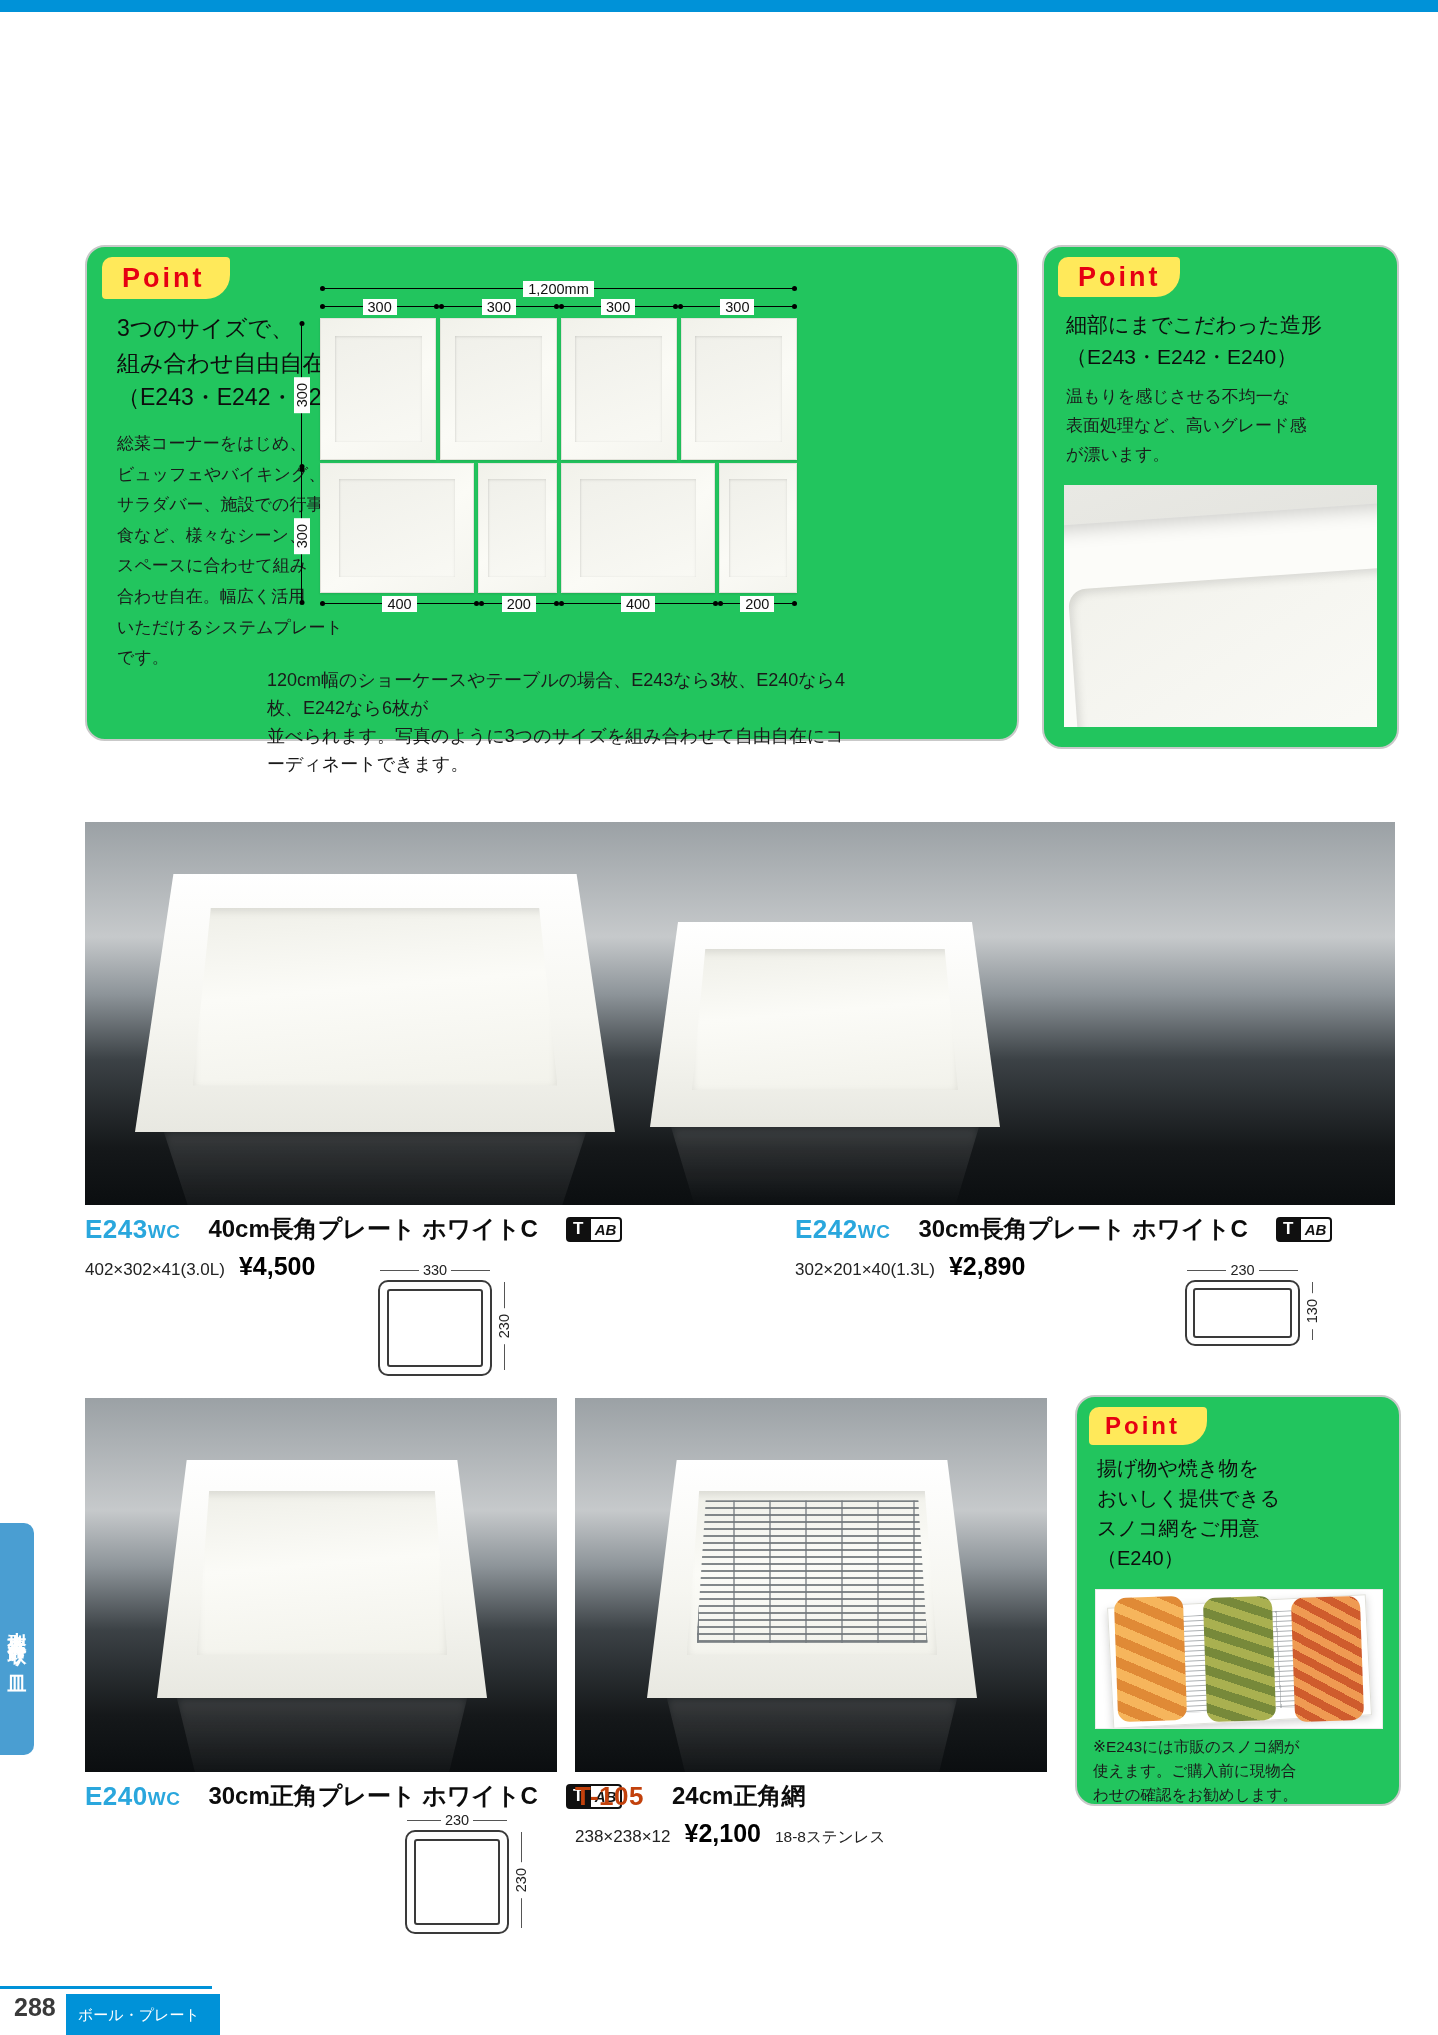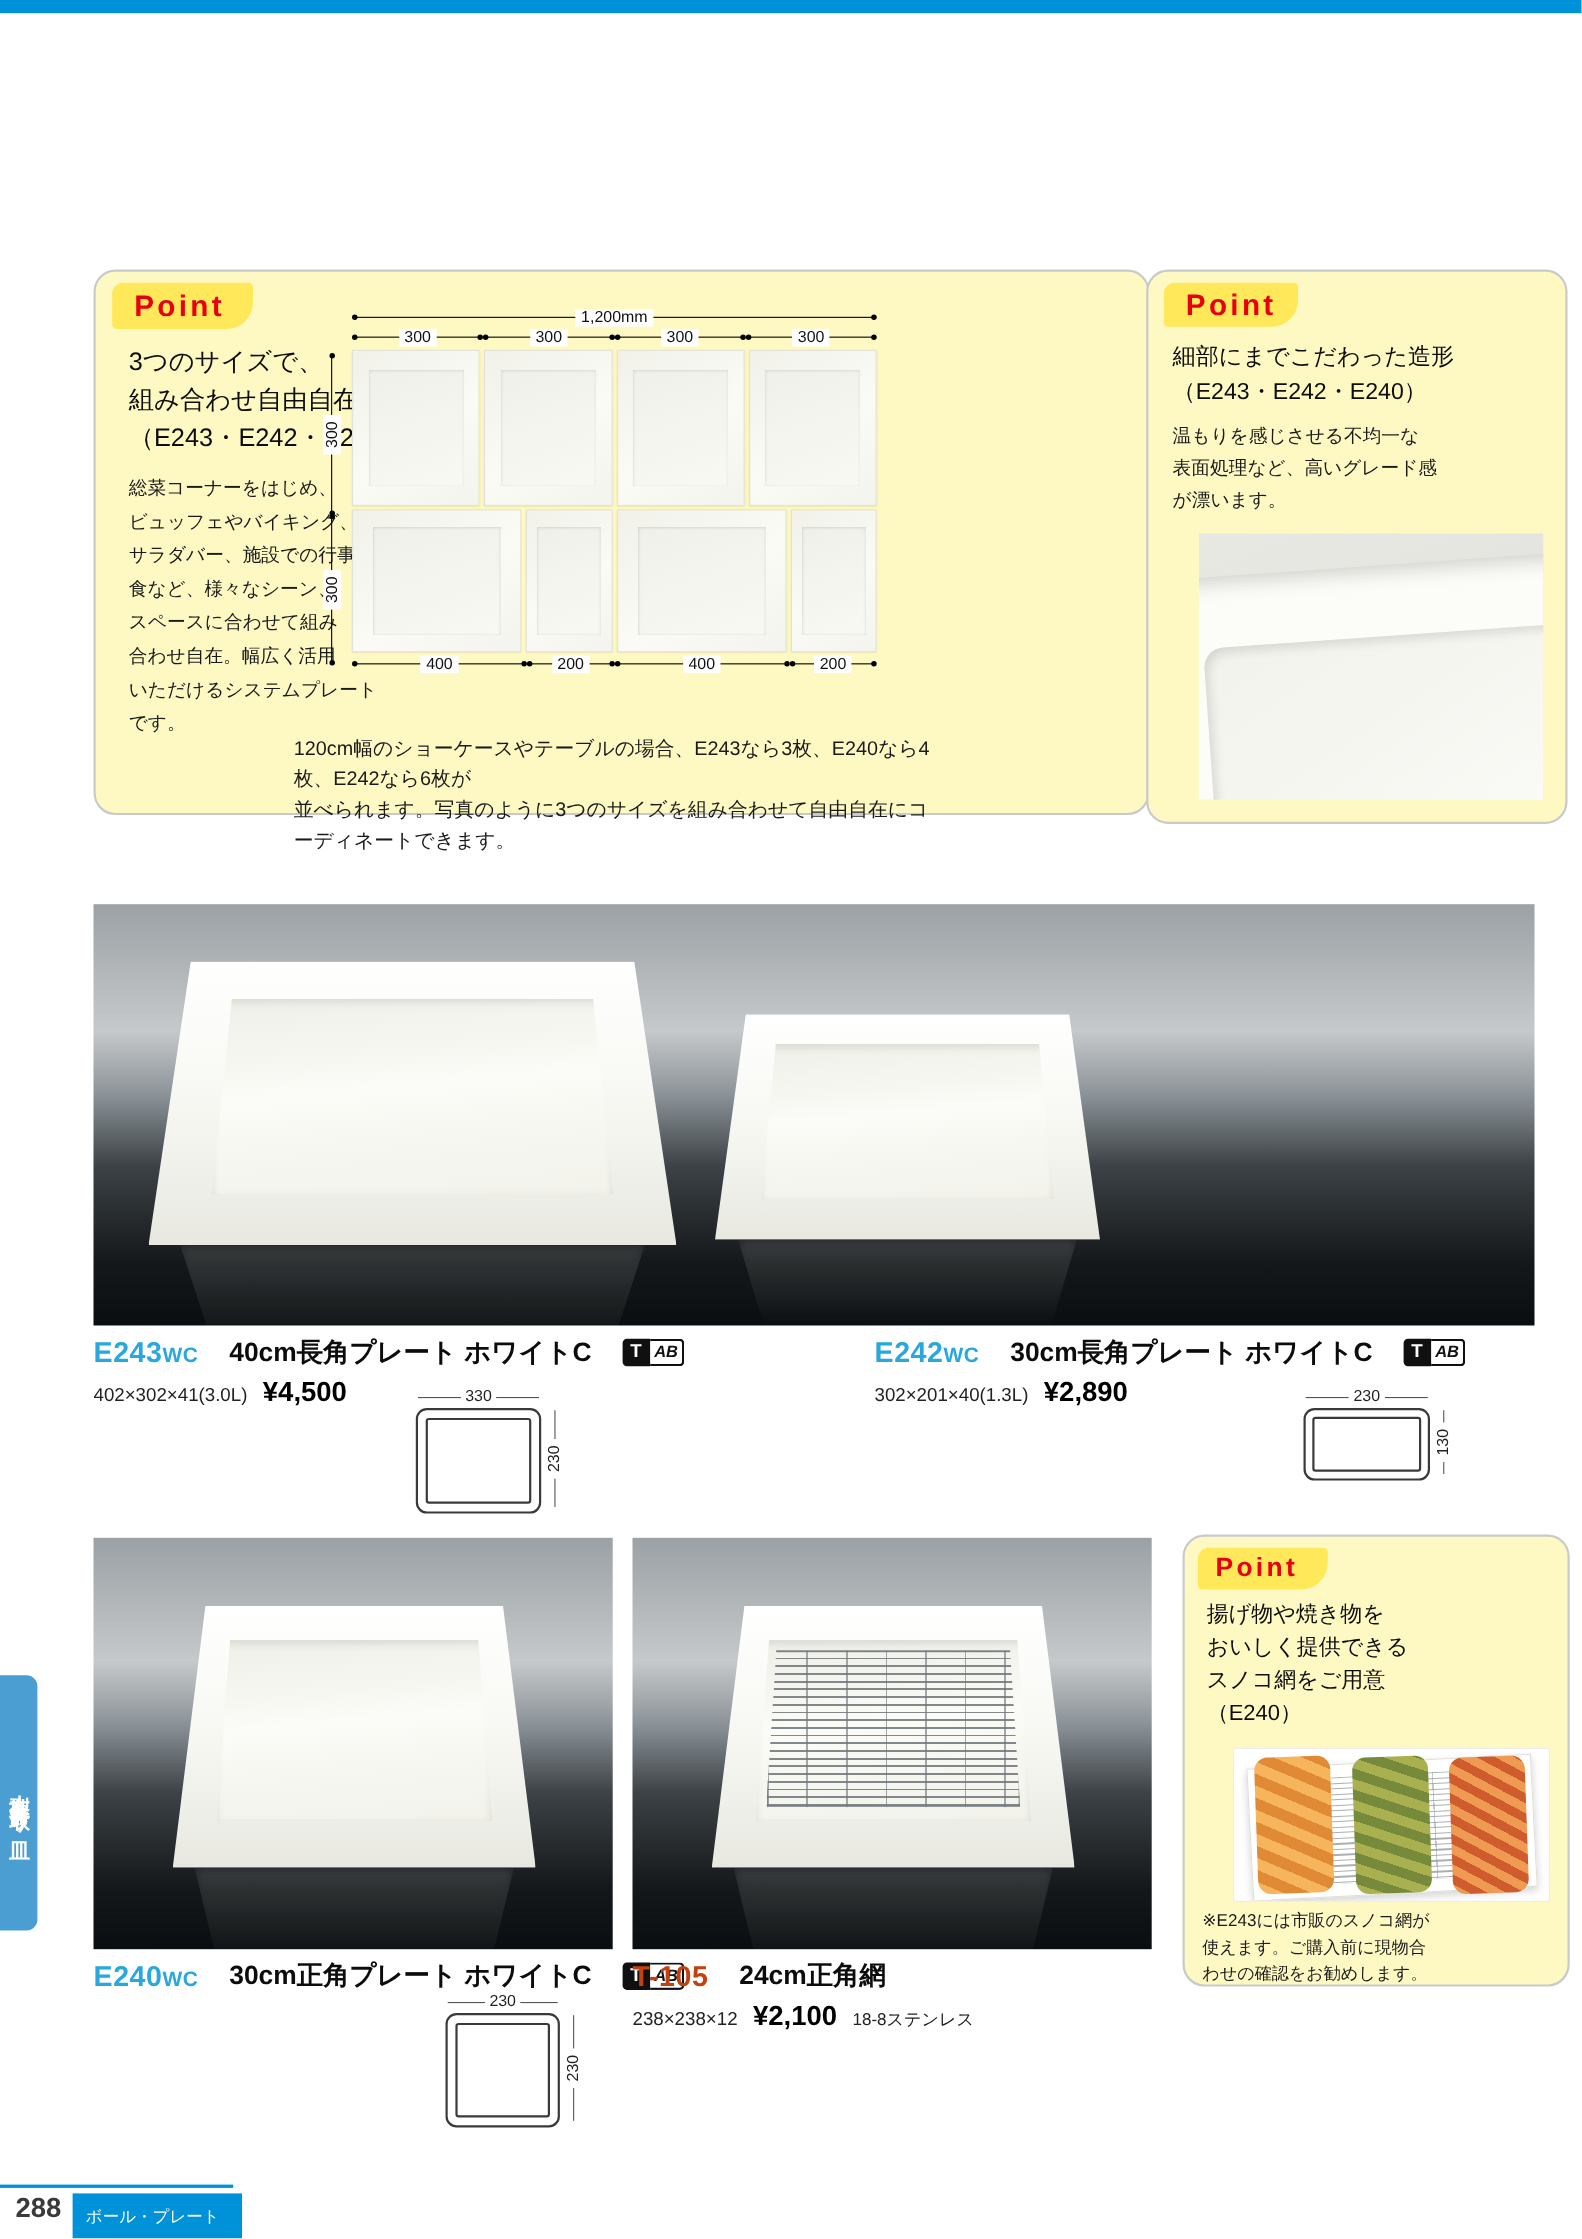--- a/index.html
+++ b/index.html
@@ -4,21 +4,21 @@
 <style>
   html,body{margin:0;padding:0;background:#fff;}
   .pg{position:relative;width:1438px;height:2035px;background:#fff;overflow:hidden;
       font-family:"Liberation Sans","DejaVu Sans",sans-serif;color:#111;}
   .abs{position:absolute;}
 
   
   .topbar{left:0;top:0;width:1438px;height:12px;background:#0092d8;}
 
   
-  .pbox{border:2px solid #c9c9c9;border-radius:20px;background:#fef9c3;padding-left:26px;}
+  .pbox{border:2px solid #c9c9c9;border-radius:20px;background:#22c55e;}
   .ptab{position:absolute;background:#ffe95a;border-radius:10px 4px 24px 4px;
         display:flex;align-items:center;}
   .ptab .ptxt{color:#e60012;font-weight:bold;font-size:27px;letter-spacing:3px;padding-left:20px;}
   .ptitle{font-weight:normal;font-size:23px;line-height:1.5;white-space:pre-line;color:#0d0d0d;}
   .pbody{font-size:17px;line-height:1.8;white-space:pre-line;color:#1a1a1a;}
   .pnote{font-size:18px;line-height:1.55;white-space:pre-line;color:#1a1a1a;}
 
   
   .dim{display:flex;height:16px;margin:2px 0;font-size:14.5px;}
   .seg{position:relative;flex:1;text-align:center;height:16px;line-height:16px;}

